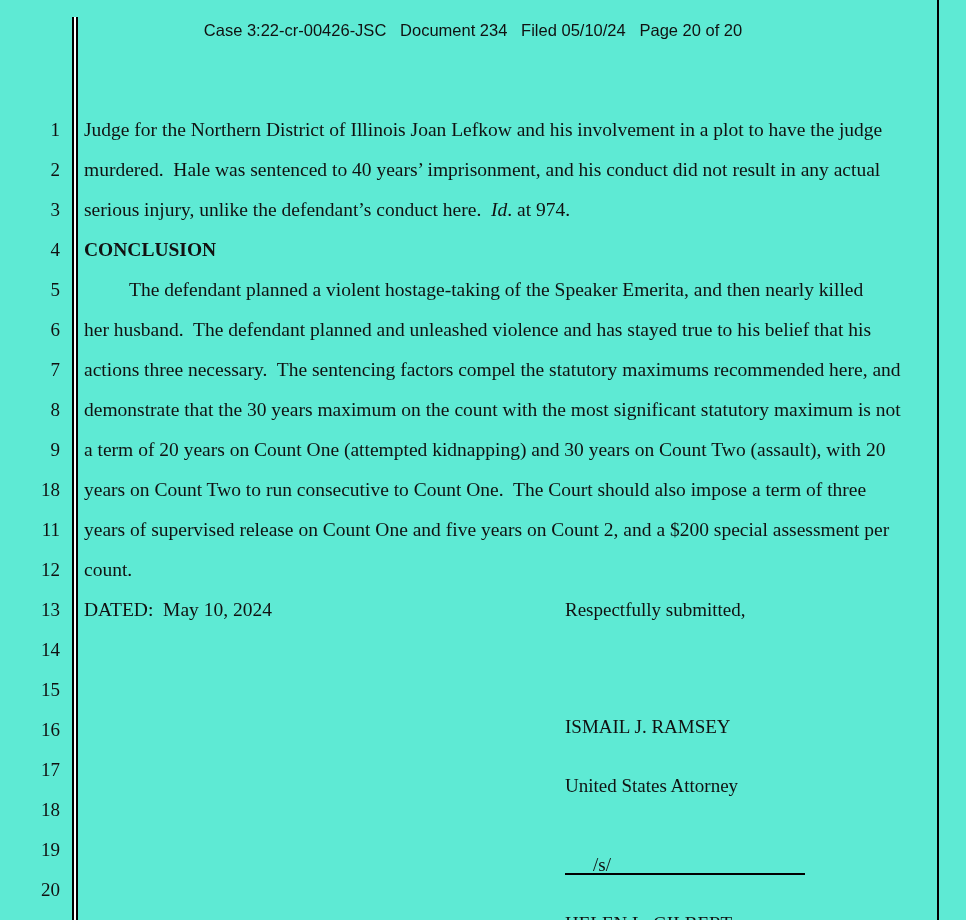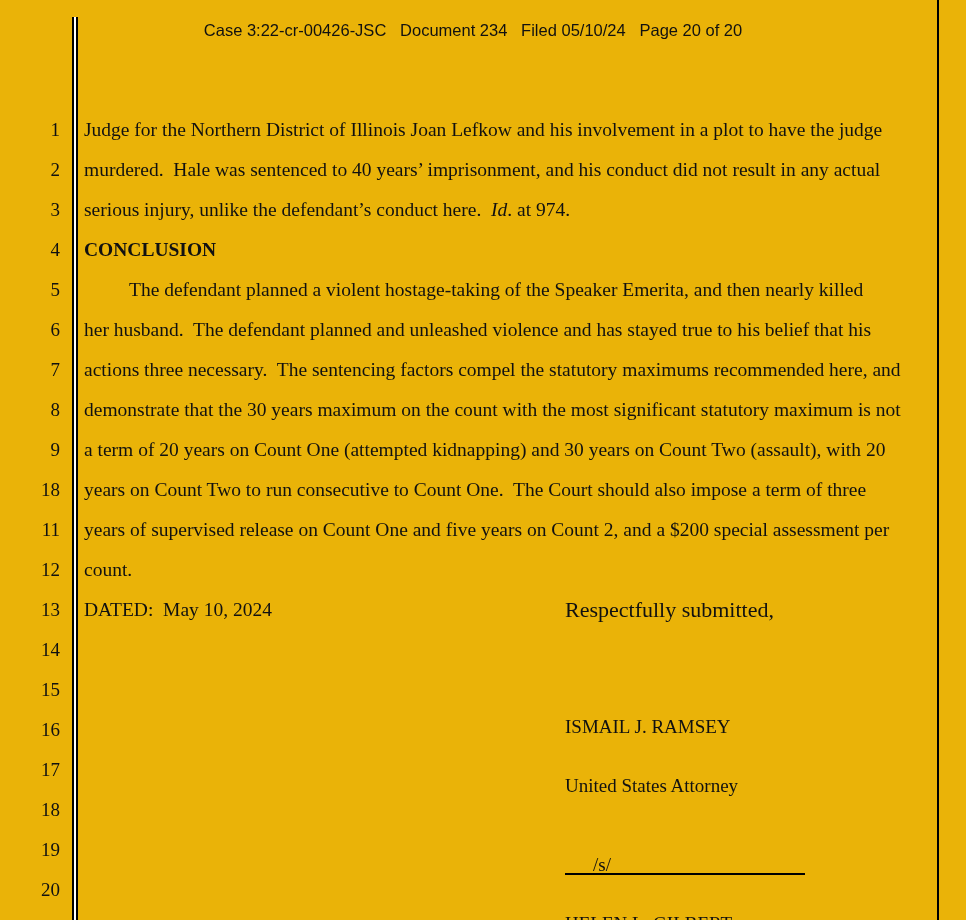--- a/index.html
+++ b/index.html
@@ -1,20 +1,20 @@
 <!DOCTYPE html>
 <html><head>
 <meta charset="utf-8">
 <style>
   html, body { margin: 0; padding: 0; background: #ffffff; }
   .page {
     position: relative;
     width: 966px;
     height: 920px;
-    background: #eab308;
+    background: #5eead4;
     color: #111111;
     font-family: "Liberation Serif", serif;
     overflow: hidden;
   }
   .case-header {
     position: absolute;
     top: 21px;
     left: 0;
     width: 946px;
     text-align: center;
@@ -68,21 +68,21 @@
     text-align: left;
     font-weight: bold;
   }
   .indent { padding-left: 45px; }
   .it { font-style: italic; }
   .dated-row { position: relative; }
   .respectfully {
     position: absolute;
     left: 481px;
     top: 0;
-    font-size: 22px;
+    font-size: 19px;
   }
   .sig-block {
     position: absolute;
     left: 565px;
     top: 678px;
     font-size: 19px;
     line-height: 19.5px;
     white-space: pre;
   }
   .sig-sline {

